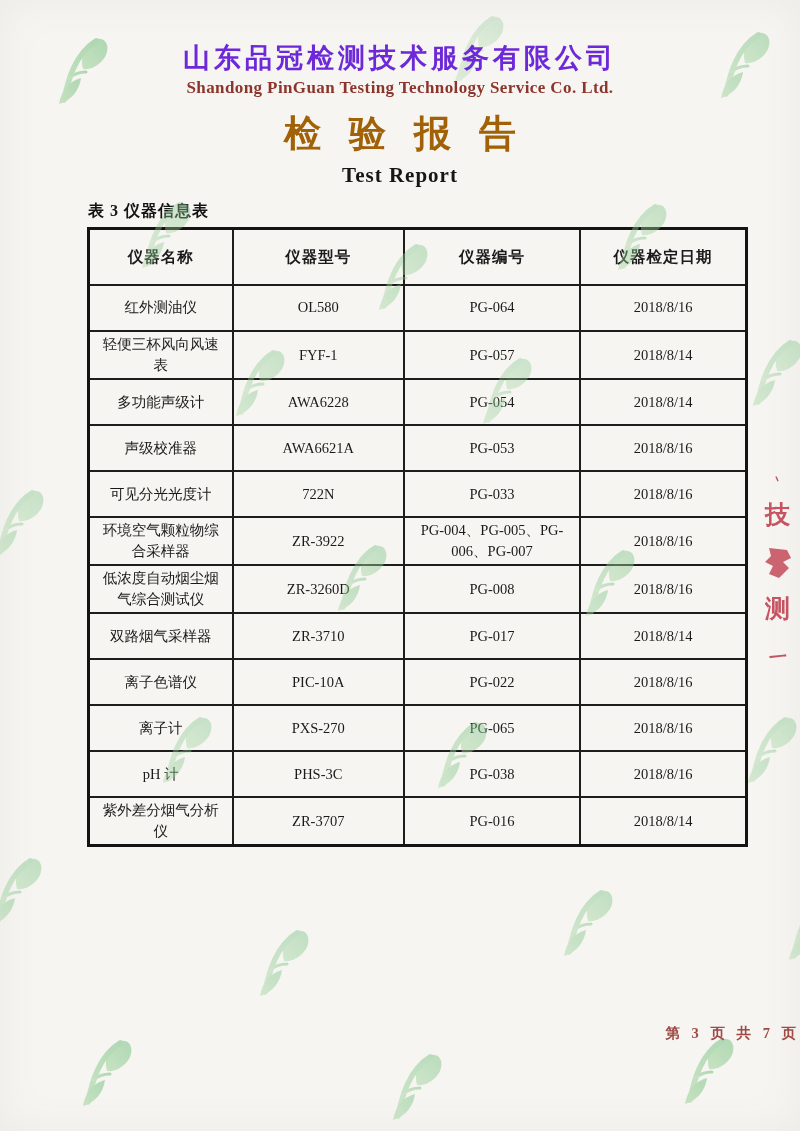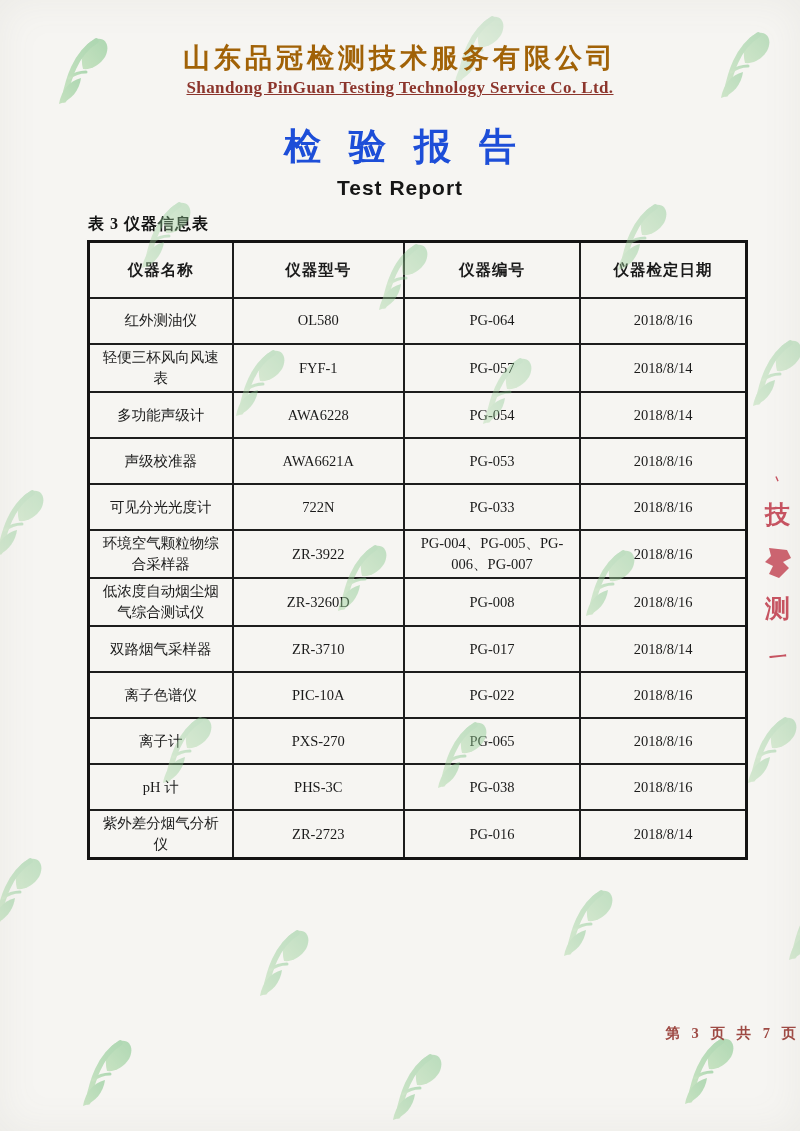--- a/index.html
+++ b/index.html
@@ -10,33 +10,33 @@
     background:#f6f5f2;
     overflow:hidden;
     font-family:"Liberation Serif","DejaVu Serif",serif;
     color:#1a1a1a;
     box-shadow:inset 0 0 40px rgba(120,115,105,0.08);
   }
   .wm-layer{position:absolute;inset:0;pointer-events:none;}
   .header{position:relative;padding-top:42px;text-align:center;}
   .company-cn{
     font-size:27px;font-weight:bold;letter-spacing:4px;
-    color:#a16207;line-height:32px;margin:0;
+    color:#6d28d9;line-height:32px;margin:0;
   }
   .company-en{
     font-size:17px;font-weight:bold;color:#8c352c;
-    line-height:22px;margin-top:3px;letter-spacing:0.4px;text-decoration:underline;
+    line-height:22px;margin-top:3px;letter-spacing:0.4px;
   }
   .report-title{
-    margin-top:26px;font-size:37px;font-weight:bold;color:#1d4ed8;
+    margin-top:13px;font-size:37px;font-weight:bold;color:#a16207;
     letter-spacing:28px;text-indent:28px;line-height:44px;
   }
   .report-subtitle{
     margin-top:6px;font-size:21px;font-weight:bold;color:#161616;
-    font-family:Liberation Sans, sans-serif;
+    font-family:Liberation Serif, serif;
     letter-spacing:1px;line-height:26px;
   }
   .table-caption{
     margin:13px 0 5px 88px;font-size:16px;font-weight:bold;color:#141414;
     letter-spacing:1px;
   }
   table.instruments{
     margin-left:87px;width:661px;
     border-collapse:collapse;
     border:3px solid #141414;
@@ -199,21 +199,21 @@
         <td>2018/8/16</td>
       </tr>
       <tr>
         <td>pH 计</td>
         <td>PHS-3C</td>
         <td>PG-038</td>
         <td>2018/8/16</td>
       </tr>
       <tr>
         <td>紫外差分烟气分析仪</td>
-        <td>ZR-2723</td>
+        <td>ZR-3707</td>
         <td>PG-016</td>
         <td>2018/8/14</td>
       </tr>
     </tbody>
   </table>
 
   <div class="seal">
     <span class="tick">丶</span>
     <span class="frag">技</span>
     <svg class="blob" width="30" height="34" viewBox="0 0 30 34">

